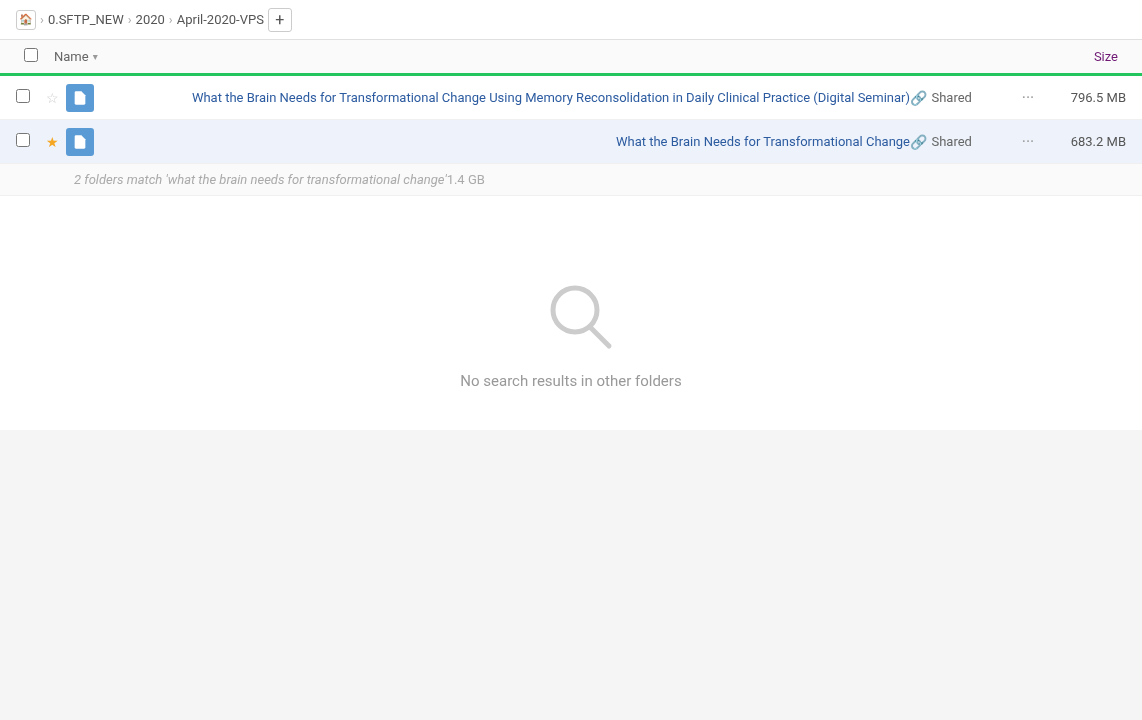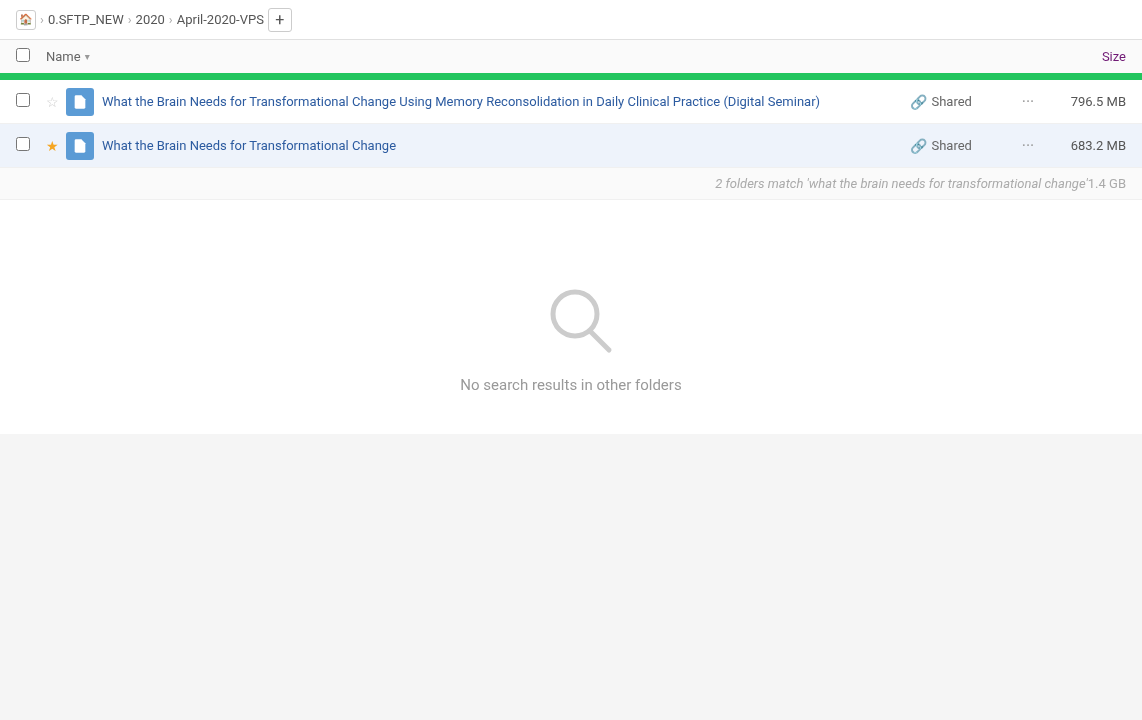--- a/index.html
+++ b/index.html
@@ -70,22 +70,22 @@
     }
 
     .file-list-container {
       background: #fff;
       margin: 0;
     }
 
     .list-header {
       display: flex;
       align-items: center;
-      padding: 8px 16px;
-      border-bottom: 7px solid #22c55e;
+      padding: 8px 24px;
+      border-bottom: 3px solid #22c55e;
       background: #fafafa;
       color: #666;
       font-size: 13px;
     }
 
     .col-checkbox {
       width: 30px;
       flex-shrink: 0;
     }
 
@@ -159,20 +159,21 @@
     }
 
     .row-name {
       flex: 1;
       color: #2c5ba0;
       font-size: 13px;
       white-space: nowrap;
       overflow: hidden;
       text-overflow: ellipsis;
       cursor: pointer;
+      text-align: right;
     }
 
     .row-shared {
       display: flex;
       align-items: center;
       gap: 4px;
       color: #666;
       font-size: 13px;
       width: 100px;
       flex-shrink: 0;
@@ -198,21 +199,21 @@
       width: 80px;
       text-align: right;
       color: #555;
       font-size: 13px;
       flex-shrink: 0;
     }
 
     .match-info-row {
       display: flex;
       align-items: center;
-      justify-content: flex-end;
+      justify-content: flex-start;
       padding: 8px 16px 8px 74px;
       background: #fafafa;
       border-bottom: 1px solid #f0f0f0;
     }
 
     .match-info-text {
       color: #aaa;
       font-size: 13px;
       font-style: italic;
     }

